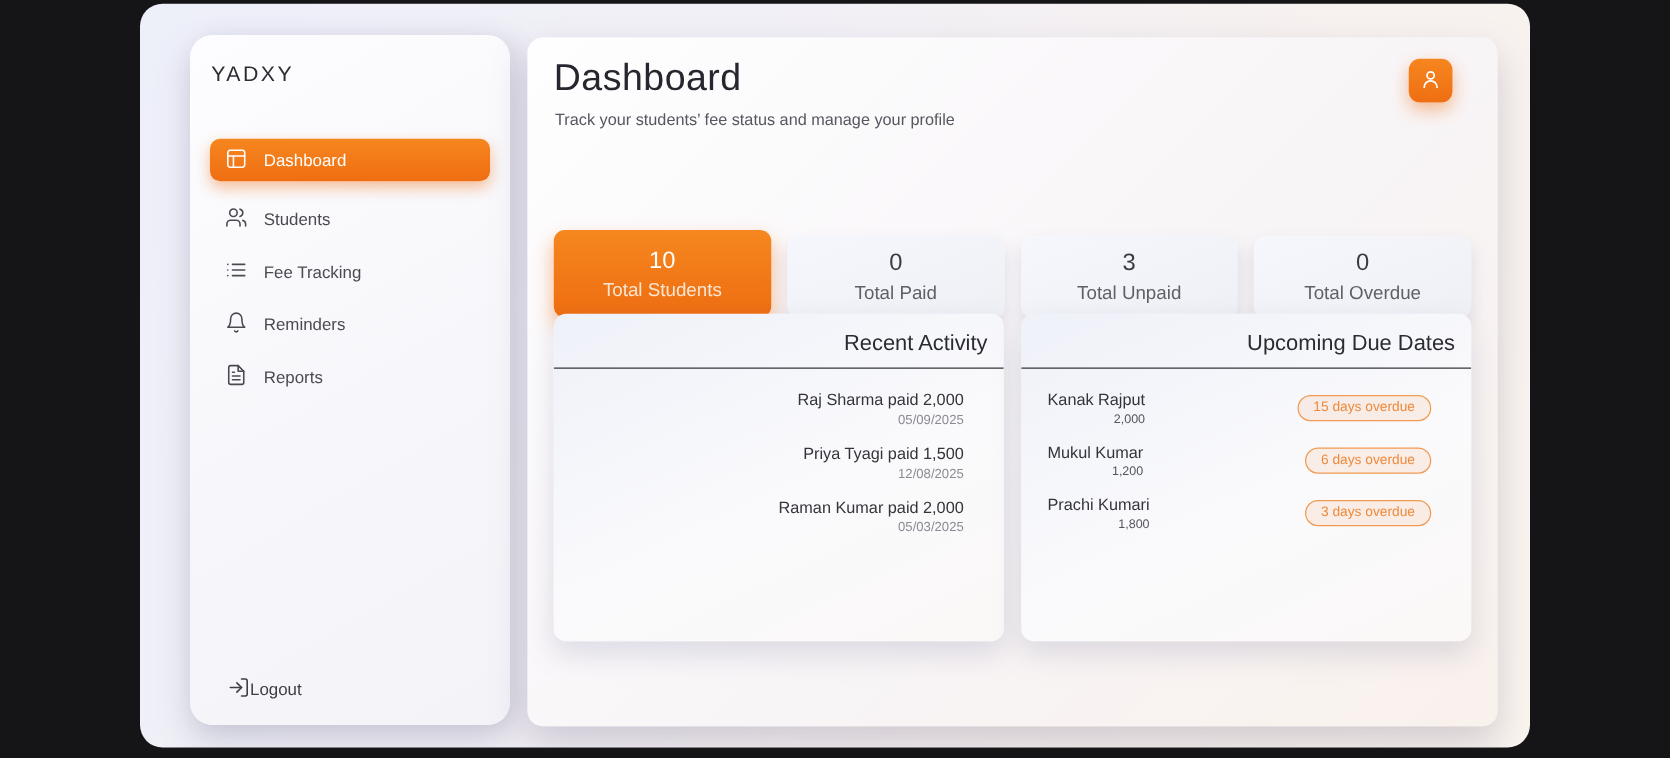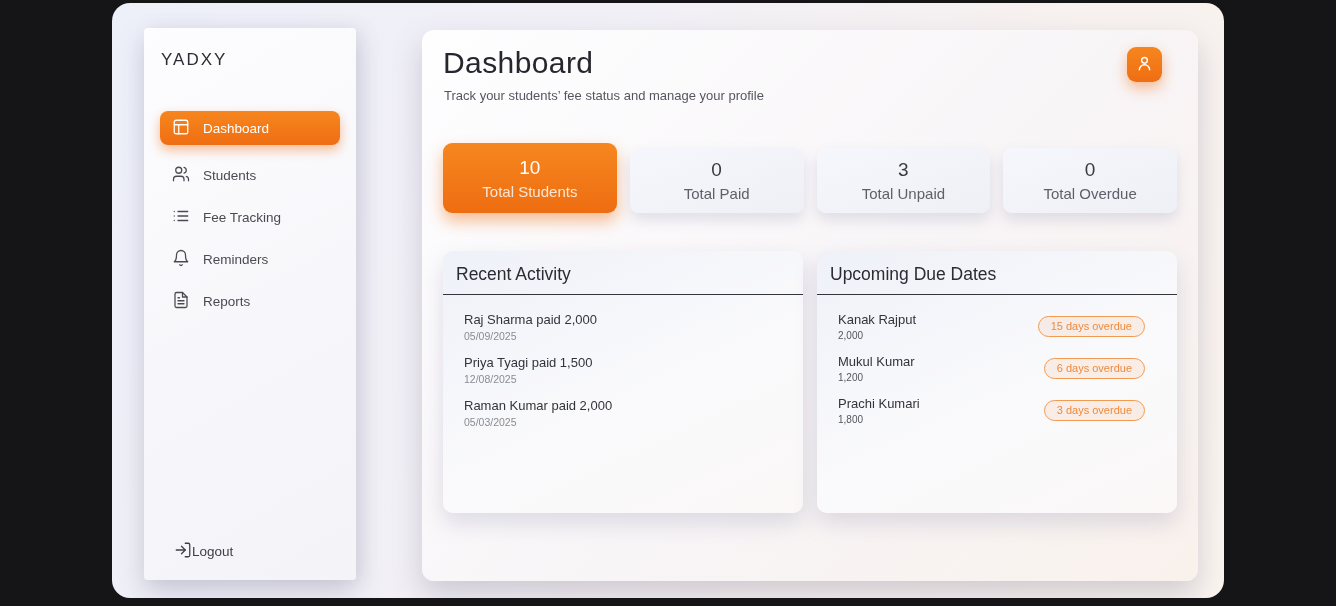--- a/index.html
+++ b/index.html
@@ -21,23 +21,23 @@
   }
   .app-window {
     position: absolute; left: 112px; top: 3px;
     width: 1112px; height: 595px;
     border-radius: 18px;
     background: linear-gradient(115deg, #edeff9 0%, #f2f0f6 40%, #f7f1ef 70%, #faf5ef 100%);
     overflow: hidden;
   }
   
   .sidebar {
-    position: absolute; left: 32px; top: 25px;
-    width: 212px; height: 552px;
-    border-radius: 4px;
+    position: absolute; left: 40px; top: 25px;
+    width: 256px; height: 552px;
+    border-radius: 18px;
     background: linear-gradient(150deg, #fdfdff 0%, #f7f7fb 55%, #f3f3f8 100%);
     box-shadow: 0 12px 26px rgba(110,110,140,0.28), 6px 0 18px rgba(120,120,150,0.10);
   }
   .brand {
     position: absolute; left: 17px; top: 22px;
     font-size: 17px; letter-spacing: 2px;
     color: #2c2c34; font-weight: 500;
   }
   .nav { position: absolute; left: 0; top: 83px; width: 100%; }
   .nav-item {
@@ -91,36 +91,36 @@
     position: absolute; left: 21px; right: 21px; top: 113px;
     height: 70px;
     display: grid; grid-template-columns: repeat(4, 1fr); gap: 13px;
     align-items: end;
   }
   .stat-card {
     height: 65px; border-radius: 9px;
     background: linear-gradient(160deg, #f6f7fc 0%, #eef0f6 100%);
     box-shadow: 0 7px 14px rgba(120,120,155,0.20);
     display: flex; flex-direction: column; align-items: center; justify-content: center;
-    gap: 4px; cursor: pointer;
+    gap: 4px; cursor: pointer; margin-top: 41px;
   }
   .stat-card.highlight {
     height: 70px;
     background: linear-gradient(180deg, #f6871f, #ee6d11);
     box-shadow: 0 8px 16px rgba(240,110,20,0.45);
   }
   .stat-value { font-size: 19px; color: #3a3a44; }
   .stat-label { font-size: 15px; color: #5f5f69; }
   .stat-card.highlight .stat-value { color: #ffffff; }
   .stat-card.highlight .stat-label { color: #fcе; color: #fbe6d4; }
   
   .panels {
     position: absolute; left: 21px; right: 21px; top: 221px;
     height: 262px;
-    display: grid; grid-template-columns: 1fr 1fr; gap: 14px;
+    display: grid; grid-template-columns: 1fr 1fr; gap: 14px; text-align: right;
   }
   .panel {
     border-radius: 10px;
     background: linear-gradient(155deg, #eff1f9 0%, #fafafc 55%, #fbf8f7 100%);
     box-shadow: 0 10px 22px rgba(120,120,155,0.22);
     overflow: hidden;
   }
   .panel-title {
     font-size: 17.5px; font-weight: 400; color: #2b2b33;
     padding: 13px 13px 9px;

